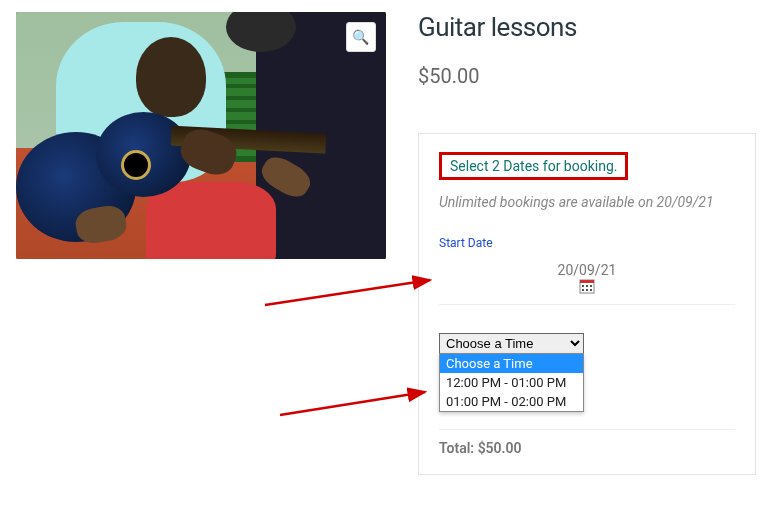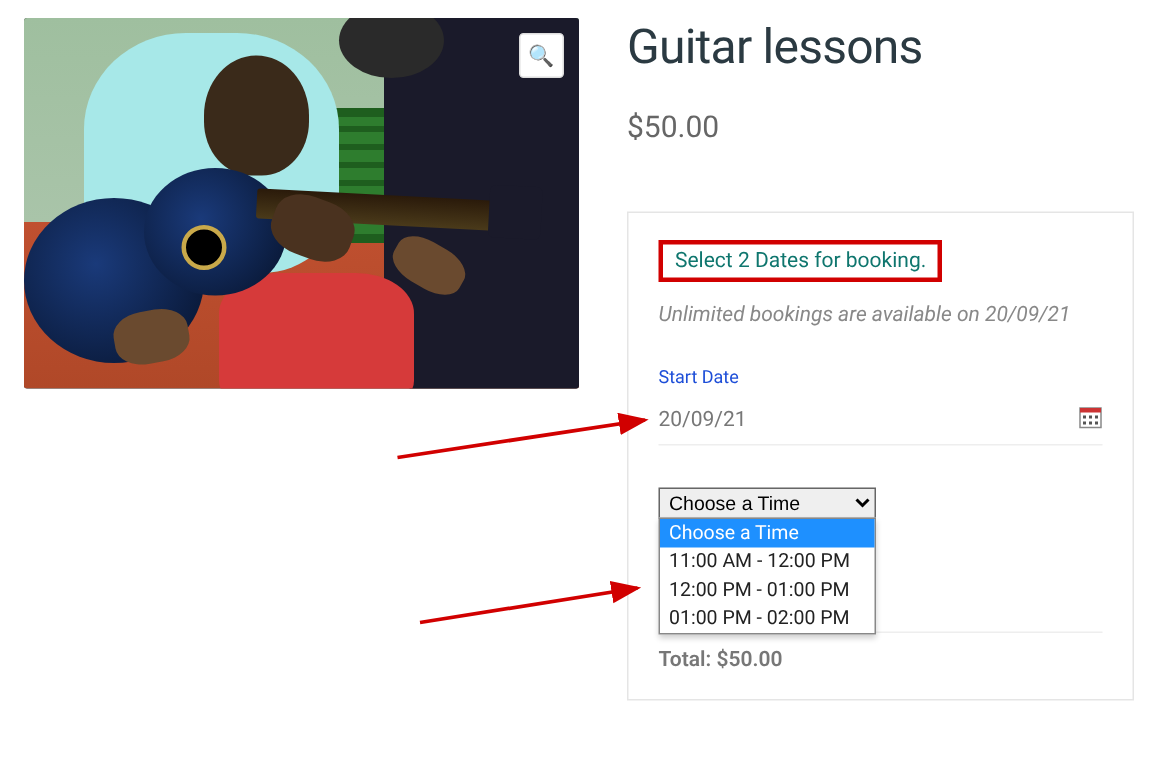--- a/index.html
+++ b/index.html
@@ -2,27 +2,27 @@
 <html><head>
 <meta charset="utf-8">
 <style>
   * { box-sizing: border-box; margin: 0; padding: 0; }
   body { font-family: -apple-system, BlinkMacSystemFont, "Segoe UI", Roboto, Helvetica, Arial, sans-serif; width: 772px; height: 518px; position: relative; background: #fff; color: #333; }
   .container { display: flex; padding: 12px 16px 0 16px; gap: 32px; }
   .left { flex: 0 0 370px; position: relative; }
   .product-image { width: 370px; height: 247px; background: #2a2a2a; position: relative; overflow: hidden; border-radius: 2px; }
   .zoom-btn { position: absolute; top: 10px; right: 10px; width: 30px; height: 30px; background: #fff; border: 1px solid #ddd; border-radius: 3px; display: flex; align-items: center; justify-content: center; cursor: pointer; font-size: 14px; color: #555; z-index: 5; }
   .right { flex: 1; padding-top: 0; }
-  .title { font-size: 32px; font-weight: 400; color: #2b3a42; margin-bottom: 22px; letter-spacing: -0.5px; }
+  .title { font-size: 26px; font-weight: 400; color: #2b3a42; margin-bottom: 22px; letter-spacing: -0.5px; }
   .price { font-size: 20px; color: #666; margin-bottom: 45px; font-weight: 400; }
   .booking-box { border: 1px solid #e5e5e5; padding: 18px 20px; position: relative; }
   .notice-box { border: 3px solid #d10000; display: inline-block; padding: 3px 8px; color: #0f766e; font-size: 14px; margin-bottom: 14px; }
   .availability { color: #888; font-size: 14px; margin-bottom: 26px; font-style: italic; }
   .label { color: #1d4ed8; font-size: 12px; margin-bottom: 12px; }
-  .date-row { display: flex; align-items: center; justify-content: space-between; margin-bottom: 28px; border-bottom: 1px solid #eee; padding-bottom: 6px; }
+  .date-row { display: flex; align-items: center; justify-content: space-between; margin-bottom: 28px; border-bottom: 1px solid #eee; padding-bottom: 6px; flex-direction: column; }
   .date-value { color: #777; font-size: 14px; }
   .cal-icon { width: 16px; height: 16px; }
   .time-select { width: 145px; font-size: 13px; padding: 1px 2px; border: 1px solid #666; position: relative; }
   .dropdown { position: absolute; width: 145px; background: #fff; border: 1px solid #888; margin-top: -1px; box-shadow: 0 2px 4px rgba(0,0,0,0.2); z-index: 10; }
   .opt { padding: 2px 6px; font-size: 13px; cursor: pointer; color: #222; }
   .opt.sel { background: #1e90ff; color: #fff; }
   .total { margin-top: 75px; color: #888; font-size: 14px; border-top: 1px solid #eee; padding-top: 10px; }
   .total b { color: #777; font-weight: 600; }
   
   .arrow { position: absolute; pointer-events: none; z-index: 20; }
@@ -103,21 +103,20 @@
           </svg>
         </span>
       </div>
 
       <div style="position:relative;">
         <select class="time-select">
           <option>Choose a Time</option>
         </select>
         <div class="dropdown">
           <div class="opt sel">Choose a Time</div>
-          <div class="opt">11:00 AM - 12:00 PM</div>
           <div class="opt">12:00 PM - 01:00 PM</div>
           <div class="opt">01:00 PM - 02:00 PM</div>
         </div>
       </div>
 
       <div class="total">
         <b><span>Total: </span><span>$50.00</span></b>
       </div>
     </div>
   </div>

